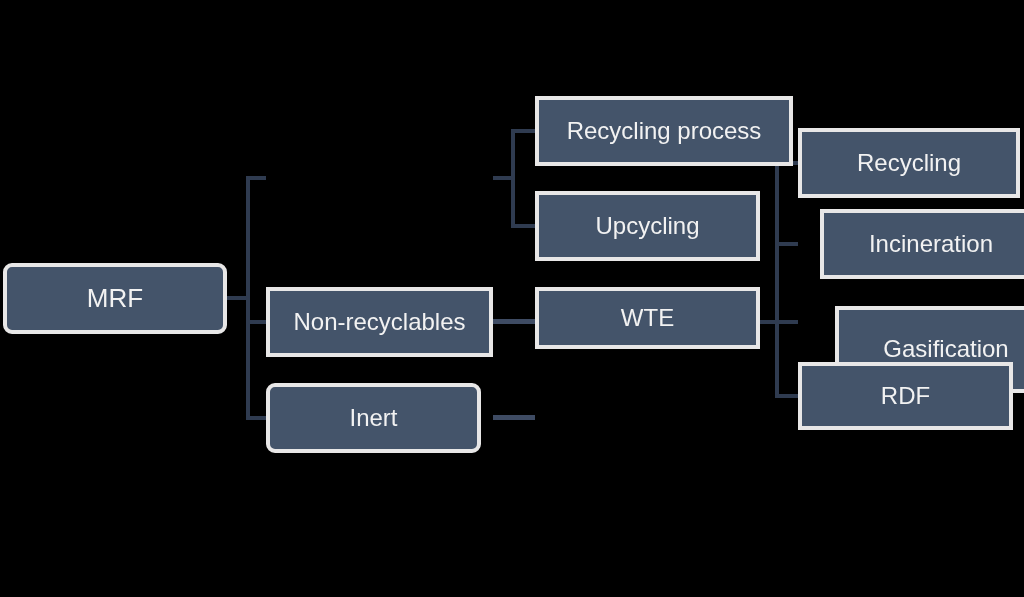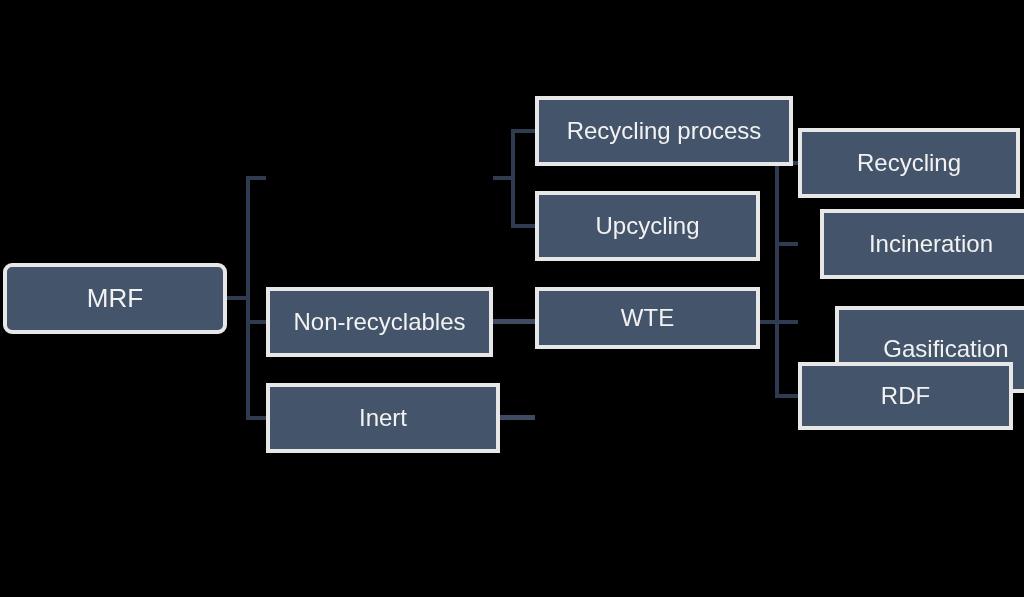--- a/index.html
+++ b/index.html
@@ -35,21 +35,21 @@
   }
   .conn { position: absolute; background: var(--conn); }
   .conn.light { background: var(--conn-light); }
 
   
   #mrf { left: 3px; top: 263px; width: 224px; height: 71px; border-radius: 9px; font-size: 26px; }
 
   
   #recyclables      { left: 266px; top: 143px; width: 227px; height: 70px; }
   #non_recyclables  { left: 266px; top: 287px; width: 227px; height: 70px; }
-  #inert            { left: 266px; top: 383px; width: 234px; height: 70px; }
+  #inert            { left: 266px; top: 383px; width: 215px; height: 70px; border-radius: 9px; }
 
   
   #recycling_process    { left: 535px; top: 96px;  width: 258px; height: 70px; }
   #upcycling            { left: 535px; top: 191px; width: 225px; height: 70px; }
   #wte                  { left: 535px; top: 287px; width: 225px; height: 62px; }
   #sanitary_landfilling { left: 535px; top: 383px; width: 225px; height: 70px; font-size: 23px; }
 
   
   #pyrolysis    { left: 798px; top: 128px; width: 222px; height: 70px; }
   #incineration { left: 820px; top: 209px; width: 222px; height: 70px; }

